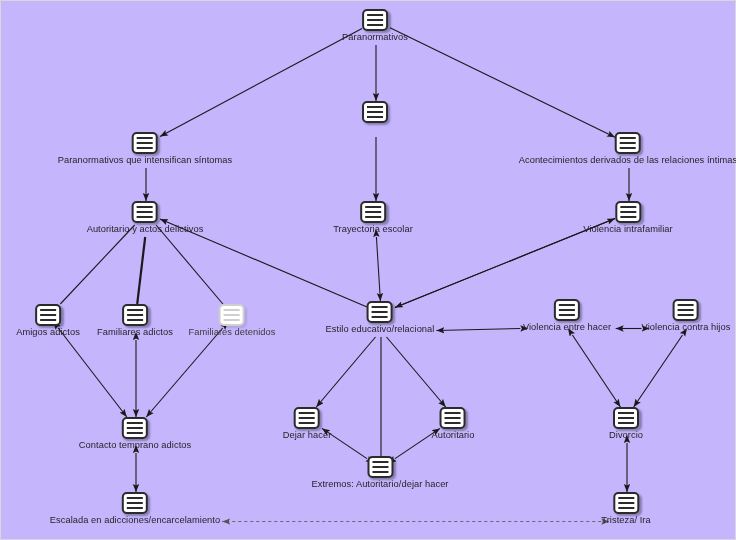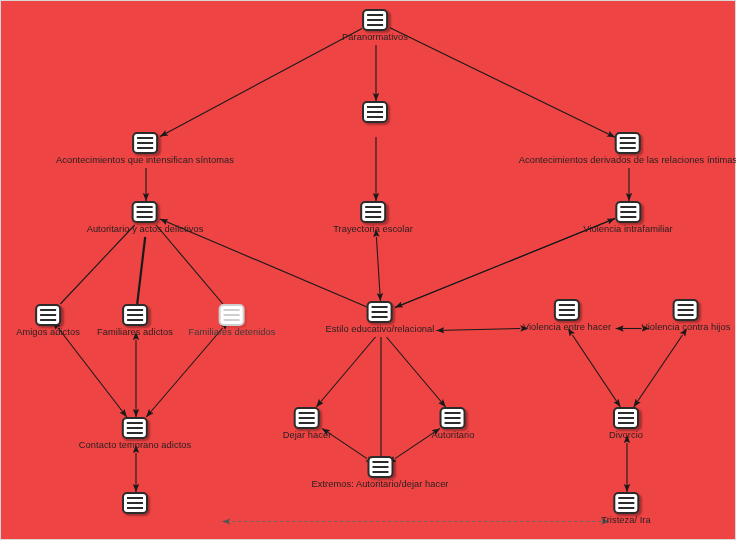--- a/index.html
+++ b/index.html
@@ -10,21 +10,21 @@
   body {
     width: 736px;
     height: 540px;
     font-family: "Liberation Sans", sans-serif;
     overflow: hidden;
   }
   #diagram-root {
     position: relative;
     width: 736px;
     height: 540px;
-    background: #ef4444;
+    background: #c4b5fd;
     box-sizing: border-box;
     border: 1px solid #d8d8d8;
   }
   svg.edge-layer {
     position: absolute;
     left: 0;
     top: 0;
     width: 736px;
     height: 540px;
   }
@@ -137,21 +137,21 @@
           <i class="l2"></i>
           <i class="l3"></i>
         </div>
       </div>
       <div class="node" style="left: 144px; top: 131px;">
         <div class="node-icon">
           <i class="l1"></i>
           <i class="l2"></i>
           <i class="l3"></i>
         </div>
-        <div class="node-label">Acontecimientos que intensifican síntomas</div>
+        <div class="node-label">Paranormativos que intensifican síntomas</div>
       </div>
       <div class="node" style="left: 627px; top: 131px;">
         <div class="node-icon">
           <i class="l1"></i>
           <i class="l2"></i>
           <i class="l3"></i>
         </div>
         <div class="node-label">Acontecimientos derivados de las relaciones íntimas</div>
       </div>
       <div class="node" style="left: 144px; top: 200px;">
@@ -265,20 +265,21 @@
           <i class="l3"></i>
         </div>
         <div class="node-label">Divorcio</div>
       </div>
       <div class="node" style="left: 134px; top: 491px;">
         <div class="node-icon">
           <i class="l1"></i>
           <i class="l2"></i>
           <i class="l3"></i>
         </div>
+        <div class="node-label">Escalada en adicciones/encarcelamiento</div>
       </div>
       <div class="node" style="left: 625px; top: 491px;">
         <div class="node-icon">
           <i class="l1"></i>
           <i class="l2"></i>
           <i class="l3"></i>
         </div>
         <div class="node-label">Tristeza/ Ira</div>
       </div>
     </div>

